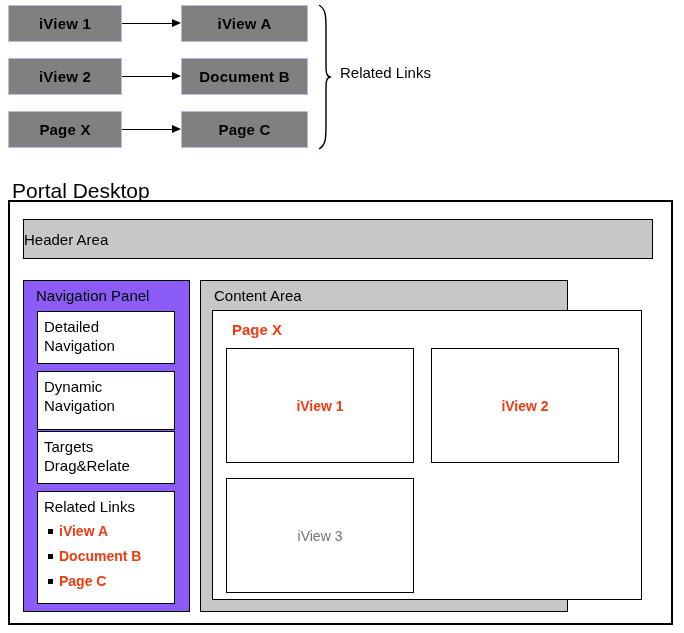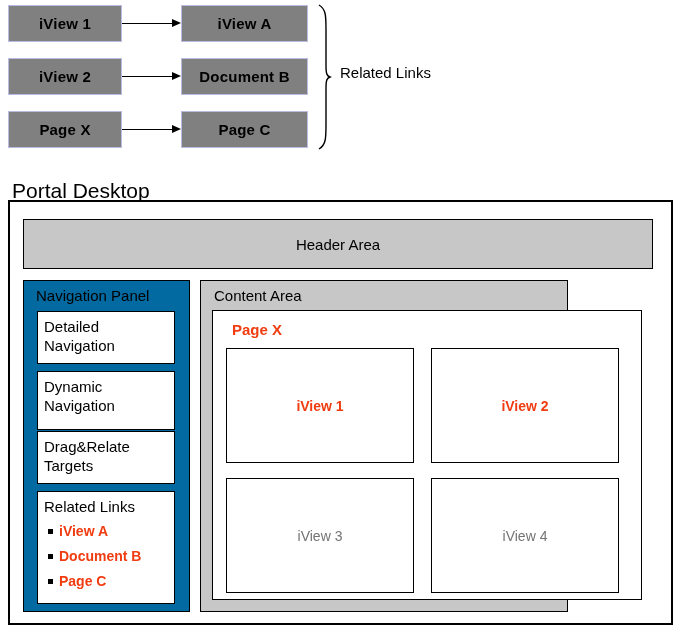--- a/index.html
+++ b/index.html
@@ -81,36 +81,35 @@
     left: 8px; top: 200px;
     width: 665px; height: 425px;
     border: 2px solid #000000;
     background: #ffffff;
     box-sizing: border-box;
   }
 
   #header-area {
     position: absolute;
     left: 13px; top: 17px;
-    width: 630px; height: 50px;
+    width: 630px; height: 40px;
     background: #c7c7c7;
     border: 1.5px solid #000000;
     box-sizing: border-box;
     display: flex;
     align-items: center;
-    justify-content: center;
     font-size: 15px;
   }
 
   
   #navigation-panel {
     position: absolute;
     left: 13px; top: 78px;
     width: 167px; height: 332px;
-    background: #0369a1;
+    background: #8b5cf6;
     border: 1.5px solid #000000;
     box-sizing: border-box;
   }
   #navigation-panel-title {
     position: absolute;
     left: 12px; top: 6px;
     font-size: 15px;
     white-space: nowrap;
   }
   .nav-box {
@@ -246,22 +245,22 @@
       <span class="nav-line">Detailed</span>
       <span class="nav-line">Navigation</span>
     </div>
 
     <div class="nav-box" id="nav-box-1">
       <span class="nav-line">Dynamic</span>
       <span class="nav-line">Navigation</span>
     </div>
 
     <div class="nav-box" id="nav-box-2">
+      <span class="nav-line">Targets</span>
       <span class="nav-line">Drag&amp;Relate</span>
-      <span class="nav-line">Targets</span>
     </div>
 
     <div class="nav-box" id="nav-box-3">
       <div id="related-links-box-title">Related Links</div>
 
       <div class="related-link-item">
         <span class="bullet"></span>
         <span>iView A</span>
       </div>
       <div class="related-link-item">
@@ -283,19 +282,16 @@
 
       <div class="iview-tile col-l row-t highlight">
         <span>iView 1</span>
       </div>
       <div class="iview-tile col-r row-t highlight">
         <span>iView 2</span>
       </div>
       <div class="iview-tile col-l row-b plain">
         <span>iView 3</span>
       </div>
-      <div class="iview-tile col-r row-b plain">
-        <span>iView 4</span>
-      </div>
     </div>
   </div>
 
 </div>
 
 </body></html>

